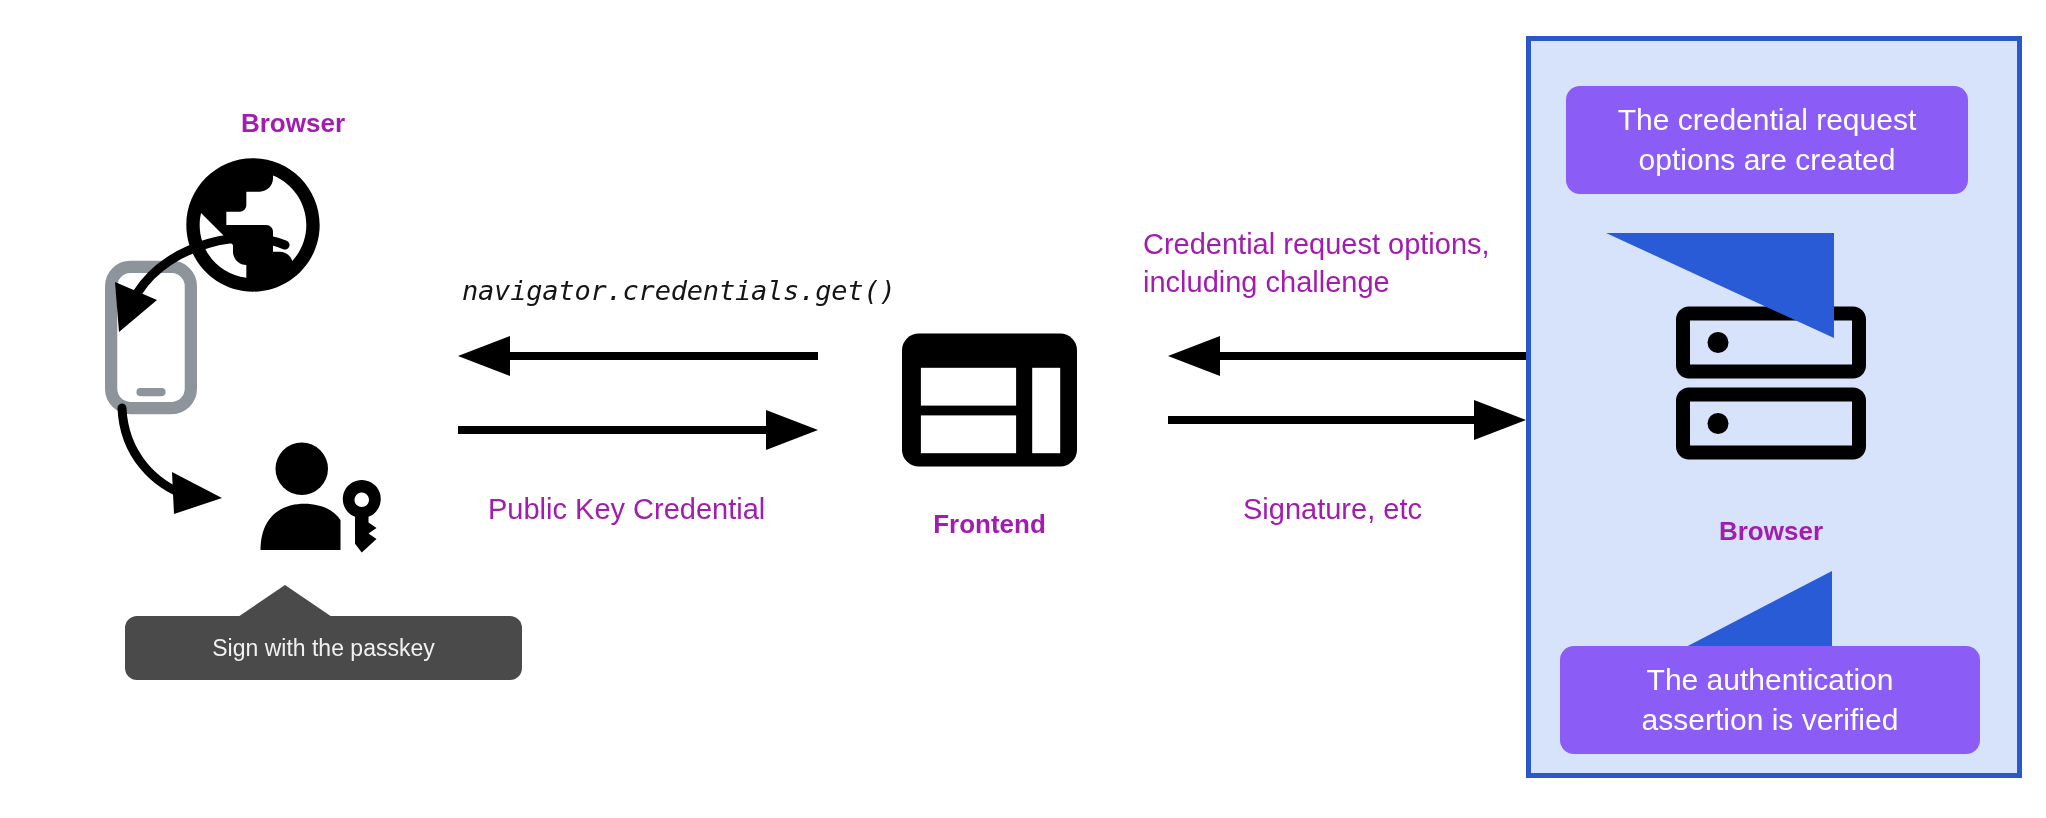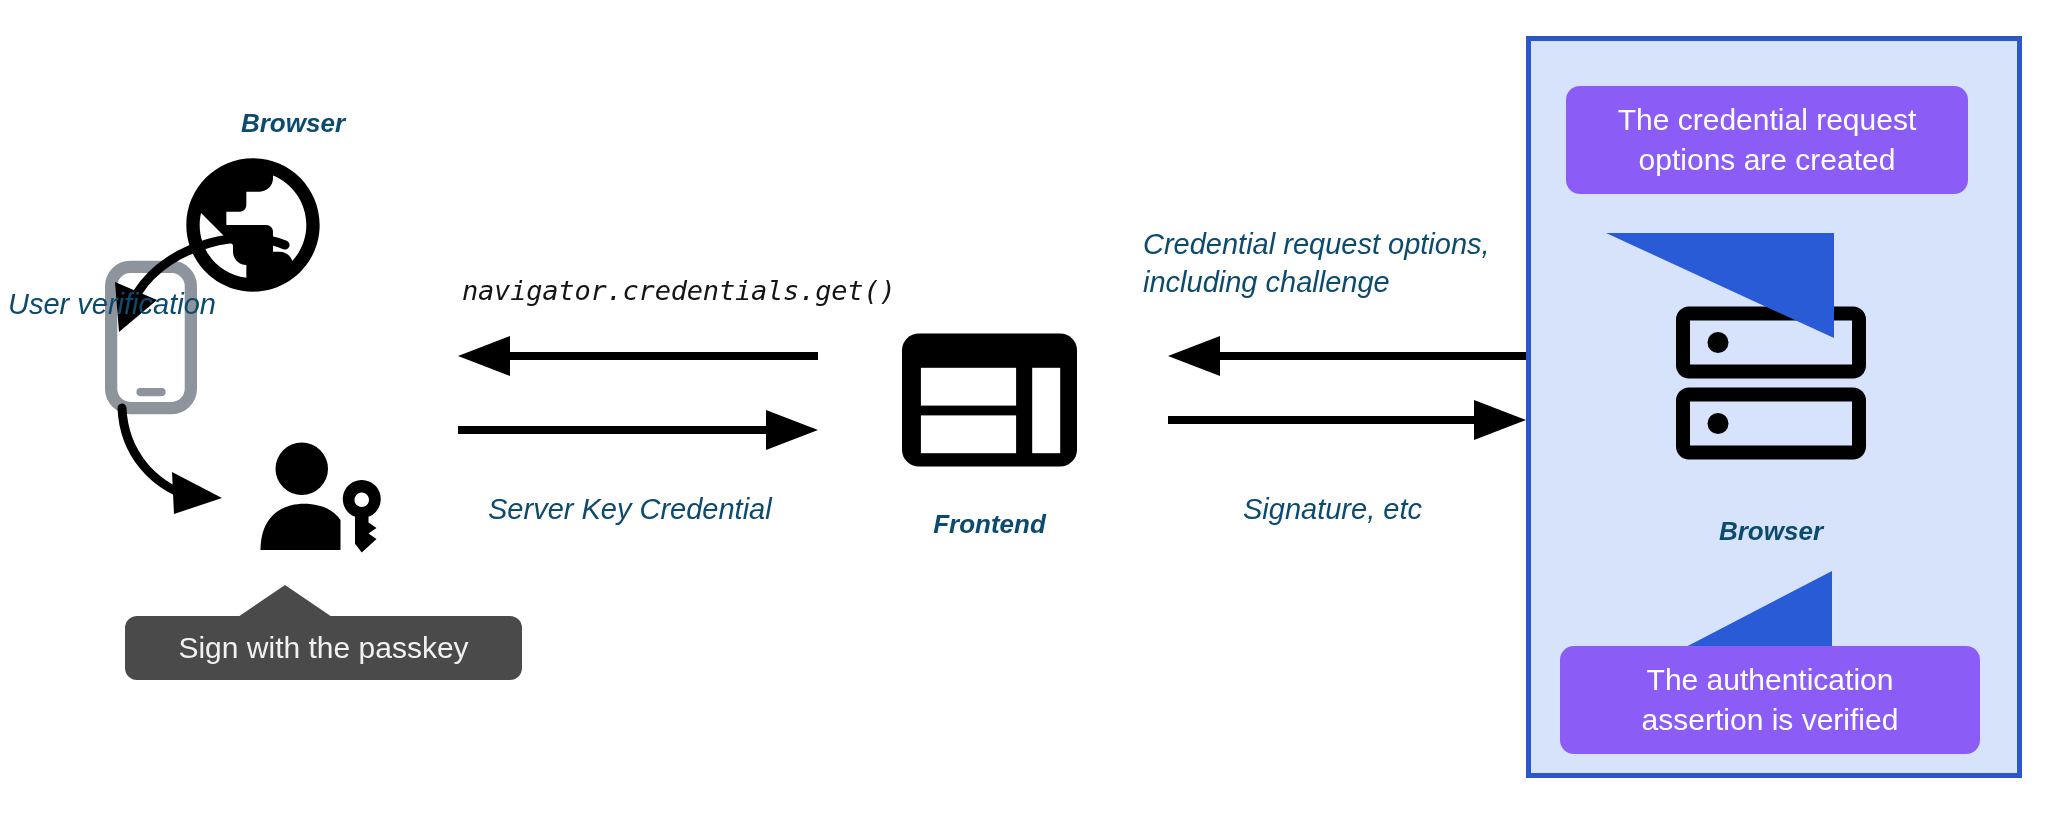--- a/index.html
+++ b/index.html
@@ -15,25 +15,24 @@
     position: relative;
     width: 2046px;
     height: 818px;
     background: #ffffff;
     overflow: hidden;
   }
   .abs { position: absolute; }
 
   
   .lbl {
-    color: #0c4a6e;
+    color: #a21caf;
     font-size: 29px;
     line-height: 38px;
     white-space: pre;
-    font-style: italic;
   }
   .lbl-bold { font-weight: bold; font-size: 26px; }
   .mono {
     font-family: "DejaVu Sans Mono", "Liberation Mono", monospace;
     font-size: 27px;
     color: #151515;
     letter-spacing: -0.2px;
     white-space: pre;
     font-style: italic;
   }
@@ -59,21 +58,21 @@
     line-height: 40px;
     text-align: center;
     padding: 14px 22px;
     box-sizing: border-box;
     white-space: pre-line;
   }
   .tooltip-dark {
     background: #4a4a4a;
     border-radius: 12px;
     color: #f1f1f1;
-    font-size: 30px;
+    font-size: 23px;
     line-height: 40px;
     text-align: center;
     padding: 12px 26px;
     box-sizing: border-box;
     white-space: pre-line;
   }
 </style>
 </head>
 <body>
 
@@ -99,21 +98,20 @@
     </svg>
   </div>
 
   <div class="abs" style="left:95px; top:220px;">
     <svg width="200" height="140" viewBox="0 0 200 140" class="arrow-svg">
       <path d="M190 25 C 150 8, 75 22, 43 72" fill="none" stroke="#000000" stroke-width="9" stroke-linecap="round"></path>
       <path d="M24 112 L 20 62 L 62 80 Z" fill="#000000"></path>
     </svg>
   </div>
 
-  <div class="abs lbl" style="left:8px; top:285px;">User verification</div>
 
   <div class="abs" style="left:110px; top:400px;">
     <svg width="180" height="130" viewBox="0 0 180 130" class="arrow-svg">
       <path d="M12 8 C 14 55, 45 85, 78 96" fill="none" stroke="#000000" stroke-width="9" stroke-linecap="round"></path>
       <path d="M62 72 L 112 98 L 64 114 Z" fill="#000000"></path>
     </svg>
   </div>
 
   <div class="abs" style="left:258px; top:440px;">
     <svg width="135" height="125" viewBox="0 0 54 50" class="arrow-svg">
@@ -141,21 +139,21 @@
     </svg>
   </div>
 
   <div class="abs" style="left:458px; top:410px;">
     <svg width="360" height="40" viewBox="0 0 360 40" class="arrow-svg">
       <rect x="0" y="16" width="314" height="8" fill="#000000"></rect>
       <path d="M360 20 L 308 0 L 308 40 Z" fill="#000000"></path>
     </svg>
   </div>
 
-  <div class="abs lbl" style="left:488px; top:490px;">Server Key Credential</div>
+  <div class="abs lbl" style="left:488px; top:490px;">Public Key Credential</div>
 
   <div class="abs" style="left:892px; top:330px;">
     <svg width="195" height="140" viewBox="0 0 26 20" class="arrow-svg">
       <rect x="0.5" y="0.5" width="25" height="19" rx="2.4" ry="2.4" fill="#000000"></rect>
       <rect x="3.2" y="5.4" width="13.6" height="5.4" fill="#ffffff"></rect>
       <rect x="3.2" y="12.2" width="13.6" height="5.4" fill="#ffffff"></rect>
       <rect x="19.1" y="5.4" width="4.0" height="12.2" fill="#ffffff"></rect>
     </svg>
   </div>
   <div class="abs lbl lbl-bold" style="left:892px; top:505px; width:195px; text-align:center;">Frontend</div>

